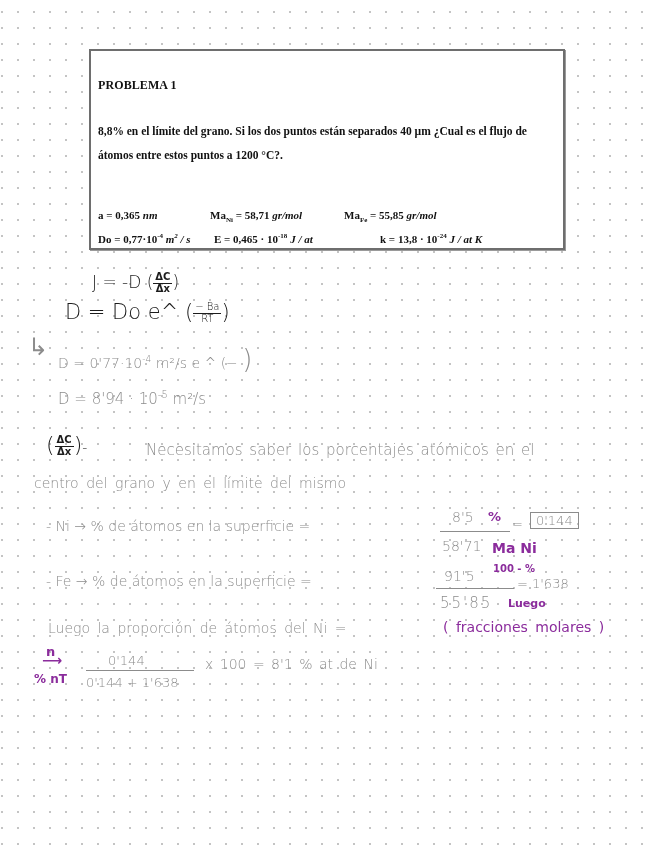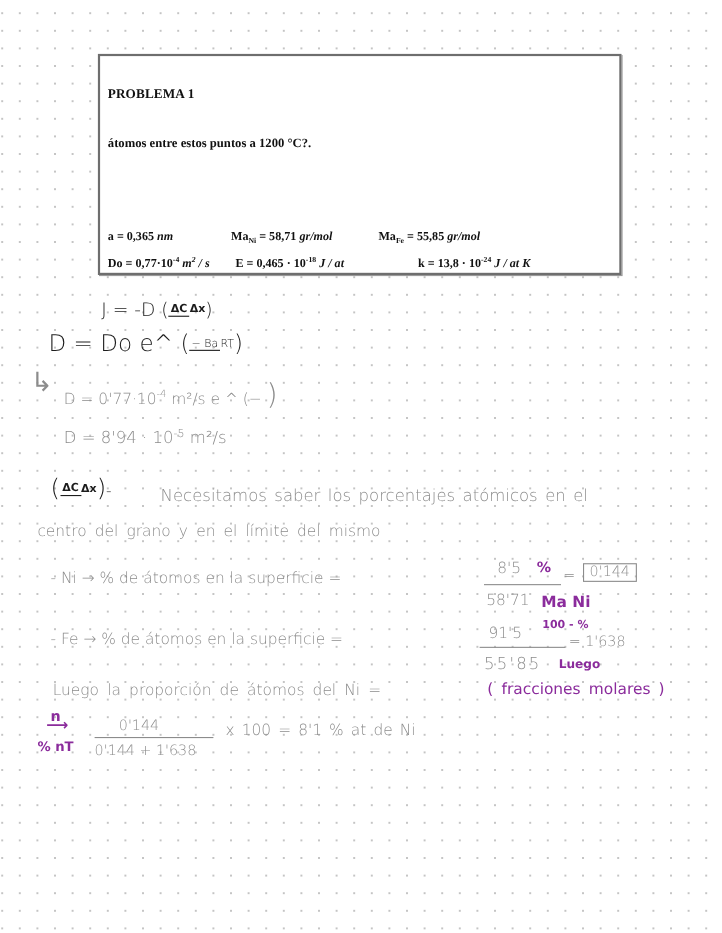--- a/index.html
+++ b/index.html
@@ -30,33 +30,34 @@
 
   
   .hw {
     position:absolute; white-space:nowrap;
     font-family:"DejaVu Sans", sans-serif; font-weight:300;
   }
   .hw-dark { color:#1c1c1c; }
   .hw-gray { color:#8c8c8c; }
   .hw-purple { color:#8b2c9c; font-weight:bold; }
 
-  .frac { display:inline-flex; flex-direction:row; align-items:center; vertical-align:middle;justify-content:space-between; }
+  .frac { display:inline-flex; flex-direction:column; align-items:center; vertical-align:middle;justify-content:space-between; }
   .frac .num { border-bottom:1.5px solid currentColor; padding:0 2px; line-height:1.05; }
   .frac .den { line-height:1.05; }
 
   .boxed { border:1.5px solid #8c8c8c; padding:0 5px; }
   .fracline { position:absolute; height:0; border-top:1.5px solid #8c8c8c; }
 </style>
 </head>
 <body>
 
 <div class="problem-box">
   <div class="problem-title">PROBLEMA 1</div>
   <div class="problem-text">
+    <div>8,8% en el límite del grano. Si los dos puntos están separados 40 µm ¿Cual es el flujo de</div>
     <div>átomos entre estos puntos a 1200 °C?.</div>
   </div>
 
   <div class="given-row" style="top:158px;">
     <span style="left:0;"><span style="position:static">a = 0,365 </span><i>nm</i></span>
     <span style="left:112px;"><span style="position:static">Ma</span><sub>Ni</sub><span style="position:static"> = 58,71 </span><i>gr/mol</i></span>
     <span style="left:246px;"><span style="position:static">Ma</span><sub>Fe</sub><span style="position:static"> = 55,85 </span><i>gr/mol</i></span>
   </div>
   <div class="given-row" style="top:181px;">
     <span style="left:0;"><span style="position:static">Do = 0,77·10</span><sup>-4</sup><i> m</i><sup><i>2</i></sup><i> / s</i></span>
@@ -65,21 +66,21 @@
   </div>
 </div>
 
 <div class="hw hw-dark" style="left:58px; top:272px; font-size:17px;margin-left:34px;">
   <span>J = -D (</span><span class="frac" style="font-size:10px; font-weight:bold;">
       <span class="num">ΔC</span>
       <span class="den">Δx</span>
     </span><span>)</span>
 </div>
 
-<div class="hw hw-dark" style="left:44px; top:300px; font-size:21px;">
+<div class="hw hw-dark" style="left:65px; top:300px; font-size:21px;">
   <span>D = Do e^ (</span><span class="frac" style="font-size:10px;">
       <span class="num">− Ba</span>
       <span class="den">RT</span>
     </span><span>)</span>
 </div>
 
 <div class="hw hw-gray" style="left:28px; top:333px; font-size:24px;">↳</div>
 <div class="hw hw-gray" style="left:58px; top:344px; font-size:14px;">
   <span>D = 0'77·10</span><sup style="font-size:9px;">-4</sup><span> m²/s  e ^ (−</span>
   <span style="font-size:26px;">)</span>

